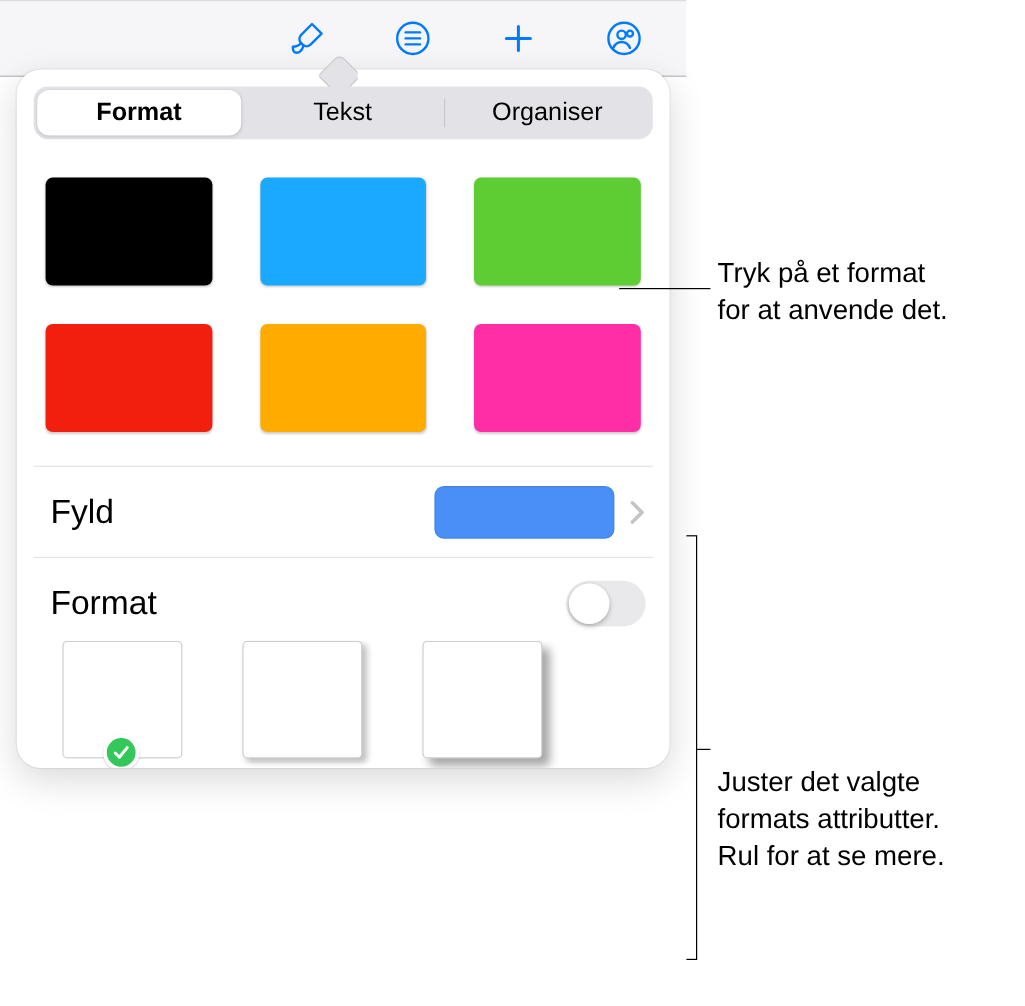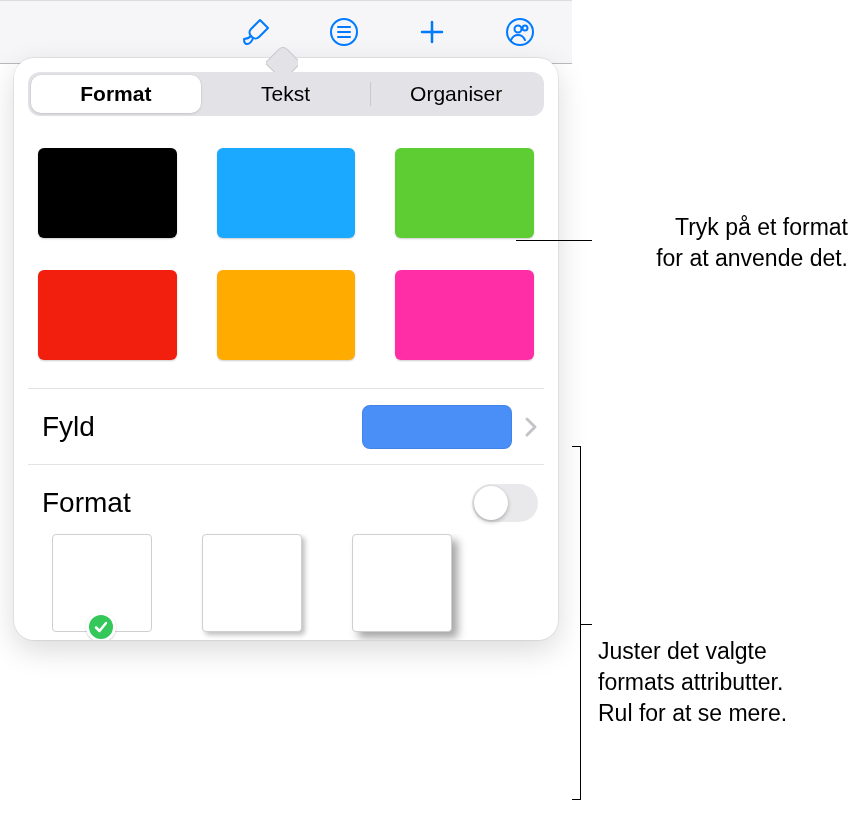--- a/index.html
+++ b/index.html
@@ -204,21 +204,21 @@
   .check-badge svg { width: 16px; height: 16px; stroke: #fff; }
 
   
   .callout {
     position: absolute;
     font-size: 23px;
     line-height: 1.35;
     color: #000;
     white-space: pre-line;
   }
-  .callout-1 { left: 598px; top: 212px; width: 250px; text-align: right; }
+  .callout-1 { left: 598px; top: 212px; width: 250px; }
   .callout-2 { left: 598px; top: 636px; width: 250px; }
 
   .leader {
     position: absolute;
     background: #000;
   }
   
   .l1 { left: 516px; top: 240px; width: 76px; height: 1px; }
   
   .l2v  { left: 580px; top: 446px; width: 1px; height: 354px; }

